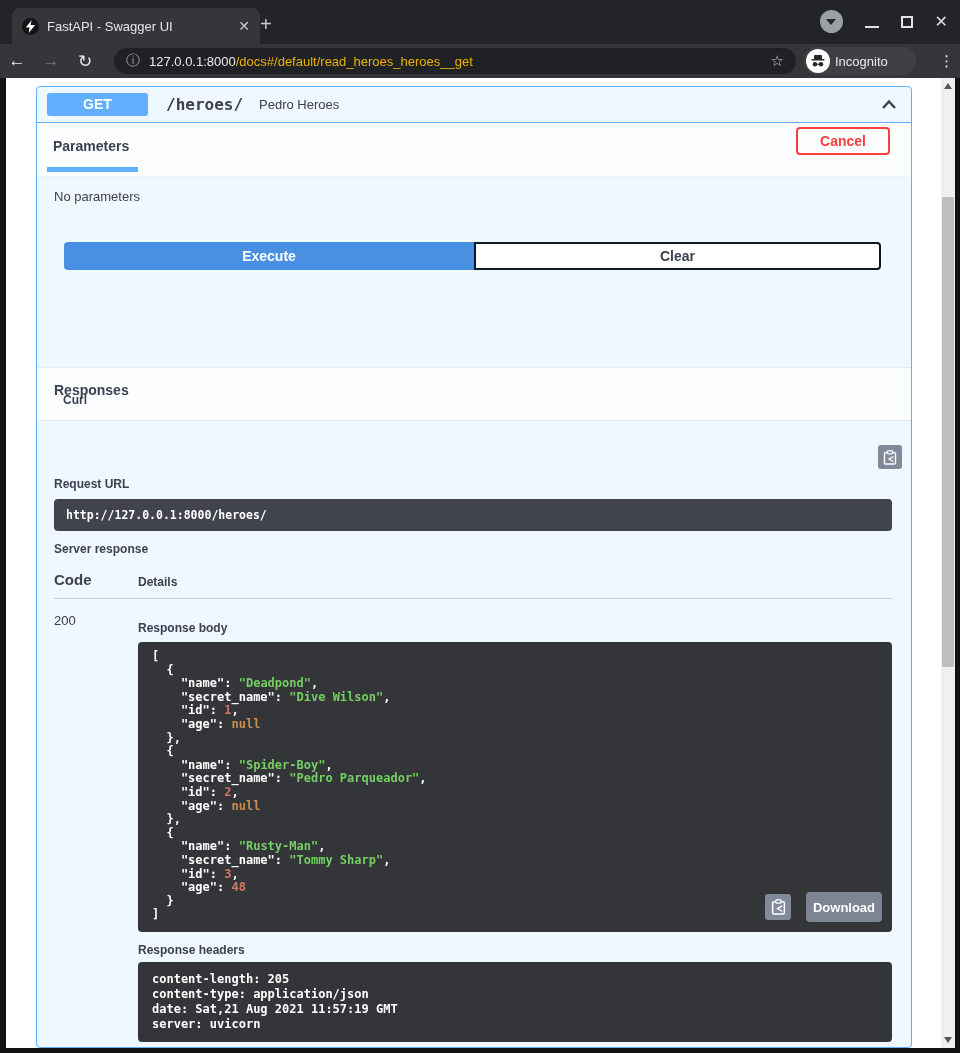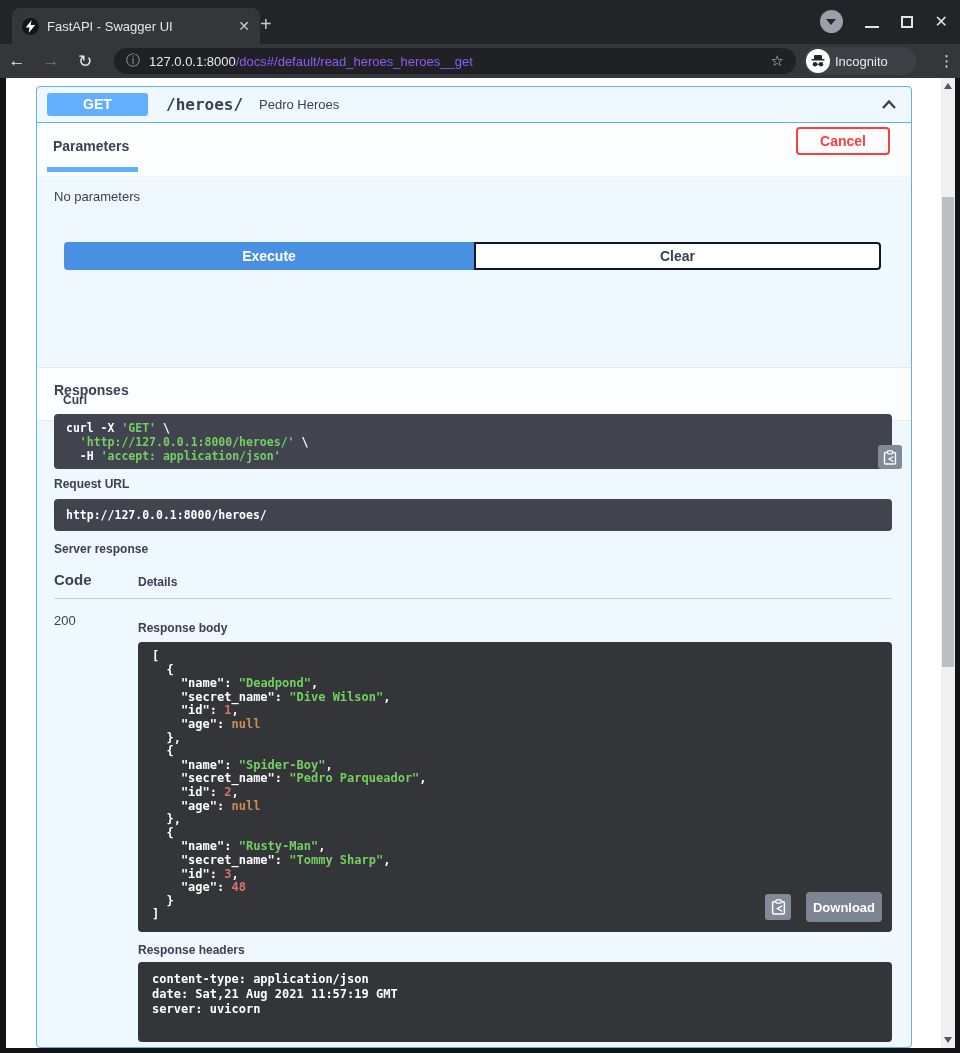--- a/index.html
+++ b/index.html
@@ -30,21 +30,21 @@
     display:flex; align-items:center; }
   .nav-ic { font-size:17px; color:#e8eaed; width:34px; text-align:center; }
   .nav-ic.disabled { color:#71747a; }
   .url-bar {
     position:absolute; left:114px; top:4px; width:682px; height:26px; border-radius:13px;
     background:#202124; display:flex; align-items:center; padding:0 12px; gap:9px;
   }
   .info-ic { color:#9aa0a6; font-size:14px; }
   .url-text { font-size:13px; white-space:nowrap; overflow:hidden; flex:1; }
   .url-host { color:#e8eaed; }
-  .url-path { color:#8b5cf6; }
+  .url-path { color:#eab308; }
   .star-ic { color:#c8cbd0; font-size:15px; }
   .incog {
     position:absolute; left:804px; top:3px; height:28px; width:112px; border-radius:14px;
     background:#3f4045; display:flex; align-items:center; gap:5px; padding:0 2px;
   }
   .incog-circle { width:24px; height:24px; border-radius:50%; background:#ffffff;
     display:flex; align-items:center; justify-content:center; }
   .incog-label { color:#e8eaed; font-size:13px; }
   .menu-ic { position:absolute; right:6px; top:8px; color:#e8eaed; font-size:15px; letter-spacing:0; }
 
@@ -205,25 +205,20 @@
       <div class="exec-row">
         <button class="execute-btn">Execute</button>
         <button class="clear-btn">Clear</button>
       </div>
 
       <div class="sec-header sec-responses">
         <span class="sec-responses-title">Responses</span>
       </div>
 
       <span class="mini-label" style="left:26px; top:306px;">Curl</span>
-      <div class="codeblock curl-block">
-          <div class="code-line"><span class="tok-plain">curl -X </span><span class="tok-str">'GET'</span><span class="tok-plain"> \</span></div>
-          <div class="code-line"><span class="tok-plain">  </span><span class="tok-str">'http://127.0.0.1:8000/heroes/'</span><span class="tok-plain"> \</span></div>
-          <div class="code-line"><span class="tok-plain">  -H </span><span class="tok-str">'accept: application/json'</span></div>
-        </div>
       <button class="copy-btn curl-copy" style="top:358px; left:841px;">
         <svg width="14" height="15" viewBox="0 0 14 15">
           <rect x="1.5" y="2.5" width="11" height="11.5" rx="1.2" fill="none" stroke="#fff" stroke-width="1.4"></rect>
           <rect x="4.5" y="0.8" width="5" height="3" rx="0.8" fill="#828a99" stroke="#fff" stroke-width="1.2"></rect>
           <polyline points="10.5,6.5 6,9 10.5,11.5" fill="none" stroke="#fff" stroke-width="1.3"></polyline>
         </svg>
       </button>
 
       <span class="mini-label" style="left:17px; top:390px;">Request URL</span>
       <div class="codeblock url-block"><span>http://127.0.0.1:8000/heroes/</span></div>
@@ -265,20 +260,21 @@
             <rect x="1.5" y="2.5" width="11" height="11.5" rx="1.2" fill="none" stroke="#fff" stroke-width="1.4"></rect>
             <rect x="4.5" y="0.8" width="5" height="3" rx="0.8" fill="#828a99" stroke="#fff" stroke-width="1.2"></rect>
             <polyline points="10.5,6.5 6,9 10.5,11.5" fill="none" stroke="#fff" stroke-width="1.3"></polyline>
           </svg>
         </button>
         <button class="download-btn">Download</button>
       </div>
 
       <span class="mini-label resp-headers-label">Response headers</span>
       <div class="codeblock headers-block">
+          <div class="code-line">content-length: 205</div>
           <div class="code-line">content-type: application/json</div>
           <div class="code-line">date: Sat,21 Aug 2021 11:57:19 GMT</div>
           <div class="code-line">server: uvicorn</div>
         </div>
 
     </div>
 
     <div class="scrollbar">
       <span class="sb-up"></span>
       <span class="sb-thumb"></span>

